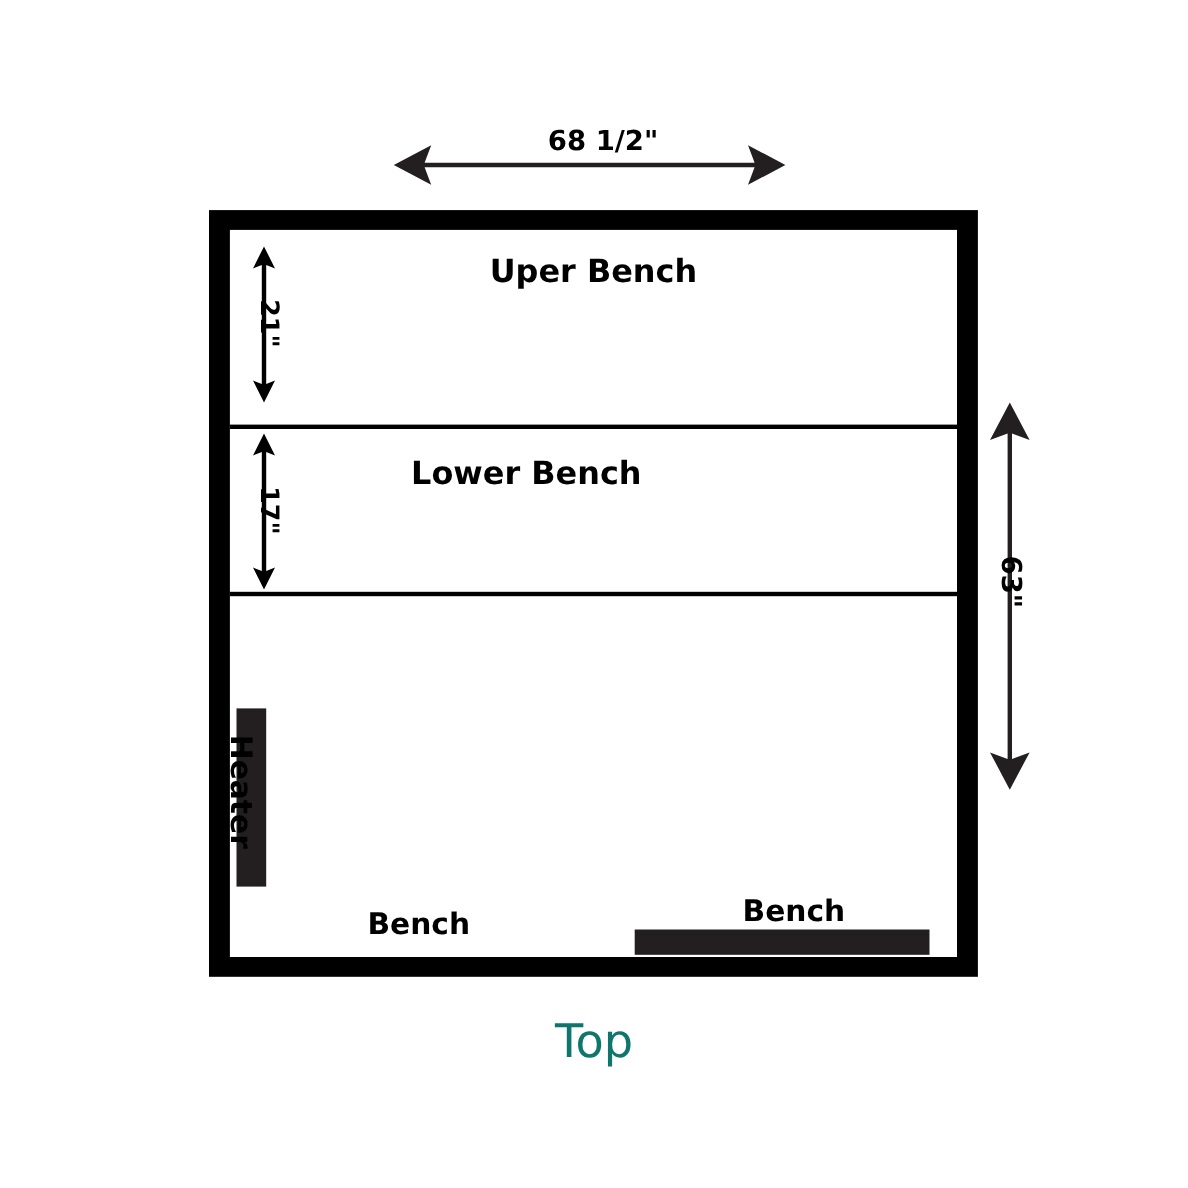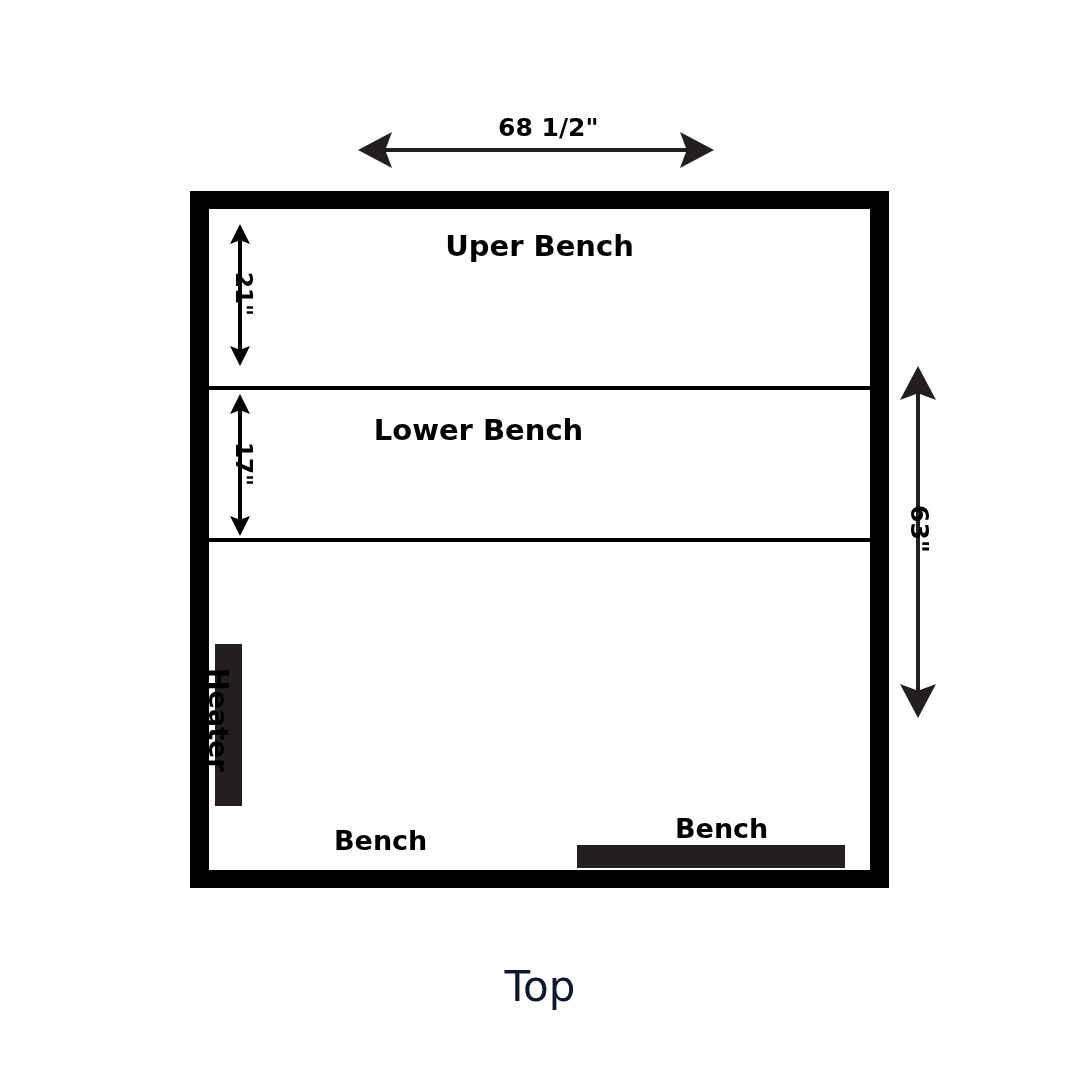--- a/index.html
+++ b/index.html
@@ -150,22 +150,21 @@
 
   
   #view-caption {
     position: absolute;
     left: 0;
     top: 922px;
     width: 1080px;
     text-align: center;
     font-size: 42px;
     font-weight: normal;
-    color: #0f172a;
-    margin-top: 40px;
+    color: #0f766e;
   }
 </style>
 </head>
 <body>
 
 <div id="stage">
 
   <svg id="arrow-width" class="arrow-svg" width="368" height="44" viewBox="0 0 368 44">
     <path d="M 6 22 L 40 4 L 34 20 L 334 20 L 328 4 L 362 22 L 328 40 L 334 24 L 34 24 L 40 40 Z" fill="#231f20"></path>
   </svg>

